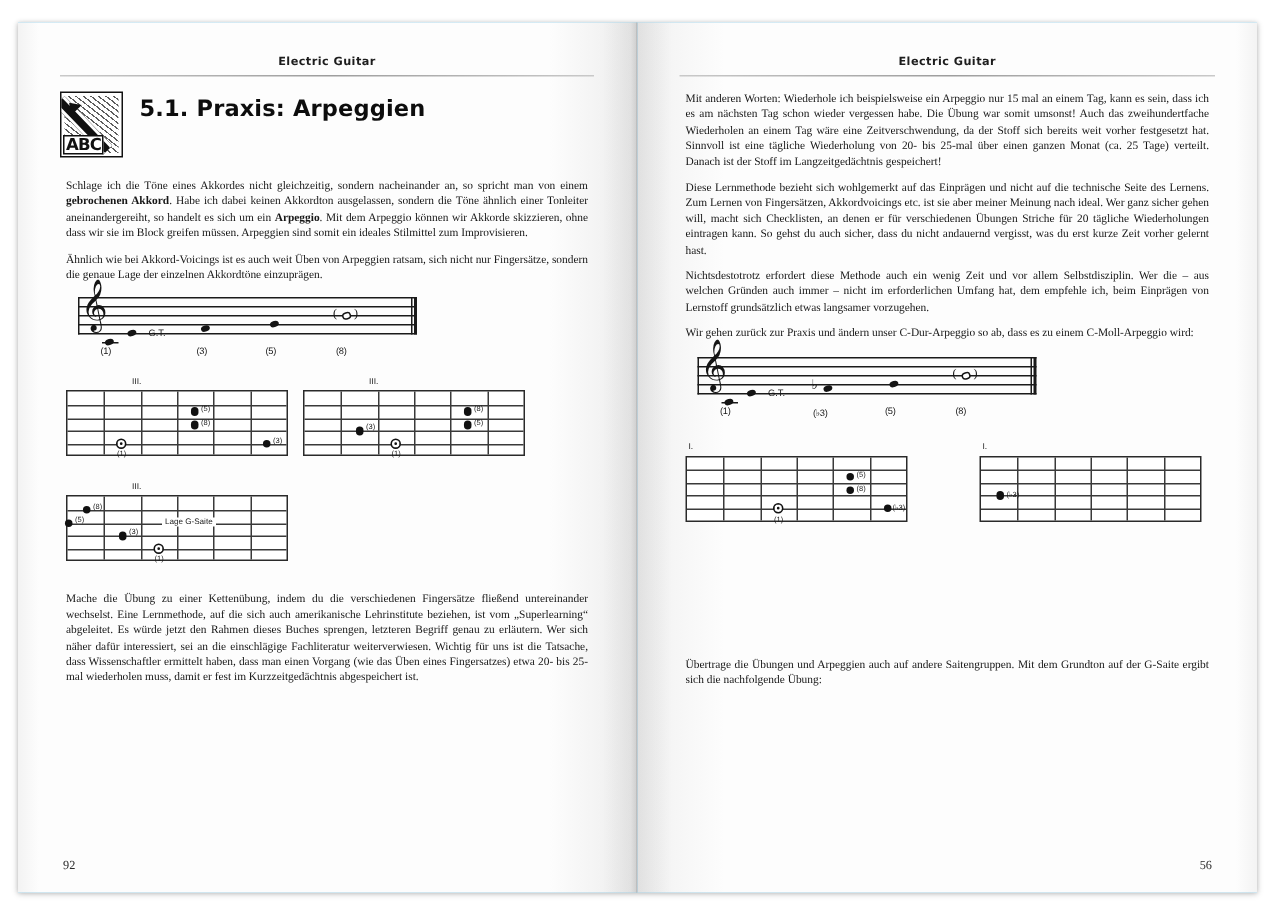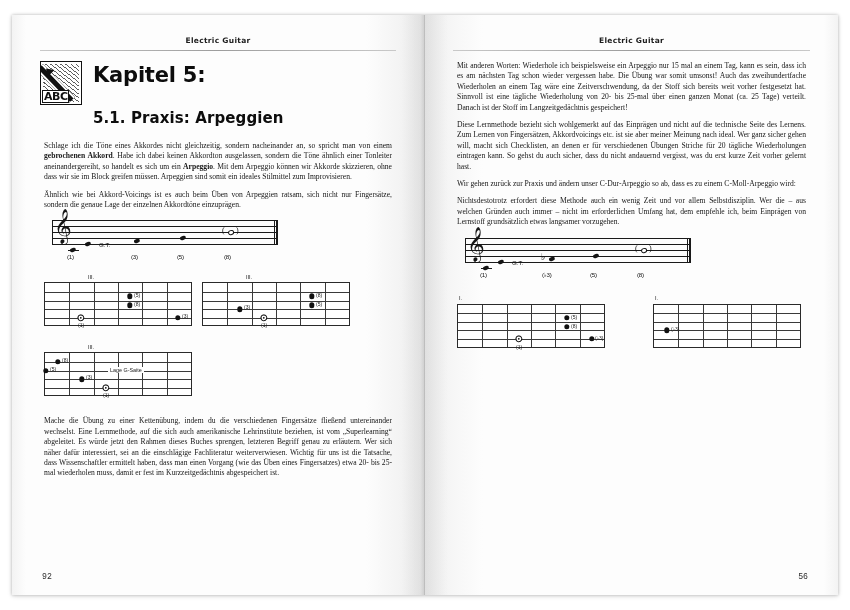--- a/index.html
+++ b/index.html
@@ -274,21 +274,21 @@
     font-family:"Liberation Sans", sans-serif;
     font-size:5.4px;
     color:#1a1a1a;
     background:#fff;
     padding:0 2px;
     white-space:nowrap;
   }
   .folio{
     position:absolute;
     bottom:14px;
-    font-family:Liberation Mono, monospace;
+    font-family:Liberation Serif, serif;
     font-size:8.2px;
     color:#2a2a2a;
   }
   .folio.l{left:30px;}
   .folio.r{right:30px;}
 </style>
 </head>
 <body>
 
 <div class="book">
@@ -301,29 +301,28 @@
         <div class="rule"></div>
 
         <div class="chapter-row">
           <div class="abc-icon">
             <div class="hatch"></div>
             <div class="pencil"></div>
             <div class="tip"></div>
             <div class="abc-text">ABC</div>
           </div>
           <div class="chapter-col">
-            <h1 class="chapter">Kapitel 5:</h1>
             <h2 class="section">5.1. Praxis: Arpeggien</h2>
           </div>
         </div>
 
         <div class="body">
           <div id="left-paras">
               <p class="para"><span>Schlage ich die Töne eines Akkordes nicht gleichzeitig, sondern nacheinander an, so spricht man von einem </span><b>gebrochenen Akkord</b><span>. Habe ich dabei keinen Akkordton ausgelassen, sondern die Töne ähnlich einer Tonleiter aneinandergereiht, so handelt es sich um ein </span><b>Arpeggio</b><span>. Mit dem Arpeggio können wir Akkorde skizzieren, ohne dass wir sie im Block greifen müssen. Arpeggien sind somit ein ideales Stilmittel zum Improvisieren.</span></p>
-              <p class="para"><span>Ähnlich wie bei Akkord-Voicings ist es auch beim Üben von Arpeggien ratsam, sich nicht nur Fingersätze, sondern die genaue Lage der einzelnen Akkordtöne einzuprägen.</span></p>
+              <p class="para"><span>Ähnlich wie bei Akkord-Voicings ist es auch weit Üben von Arpeggien ratsam, sich nicht nur Fingersätze, sondern die genaue Lage der einzelnen Akkordtöne einzuprägen.</span></p>
             </div>
         </div>
 
         <div class="staff-wrap">
           <div class="staff">
             <div class="line" style="top:0px"></div>
             <div class="line" style="top:6px"></div>
             <div class="line" style="top:12px"></div>
             <div class="line" style="top:18px"></div>
             <div class="line" style="top:24px"></div>
@@ -437,22 +436,22 @@
     <div class="page right">
       <div class="inner">
 
         <div class="runhead">Electric Guitar</div>
         <div class="rule"></div>
 
         <div class="body right-body" style="margin-top:6px;">
           <div id="right-paras">
               <p class="para"><span>Mit anderen Worten: Wiederhole ich beispielsweise ein Arpeggio nur 15 mal an einem Tag, kann es sein, dass ich es am nächsten Tag schon wieder vergessen habe. Die Übung war somit umsonst! Auch das zweihundertfache Wiederholen an einem Tag wäre eine Zeitverschwendung, da der Stoff sich bereits weit vorher festgesetzt hat. Sinnvoll ist eine tägliche Wiederholung von 20- bis 25-mal über einen ganzen Monat (ca. 25 Tage) verteilt. Danach ist der Stoff im Langzeitgedächtnis gespeichert!</span></p>
               <p class="para"><span>Diese Lernmethode bezieht sich wohlgemerkt auf das Einprägen und nicht auf die technische Seite des Lernens. Zum Lernen von Fingersätzen, Akkordvoicings etc. ist sie aber meiner Meinung nach ideal. Wer ganz sicher gehen will, macht sich Checklisten, an denen er für verschiedenen Übungen Striche für 20 tägliche Wiederholungen eintragen kann. So gehst du auch sicher, dass du nicht andauernd vergisst, was du erst kurze Zeit vorher gelernt hast.</span></p>
+              <p class="para"><span>Nichtsdestotrotz erfordert diese Methode auch ein wenig Zeit und vor allem Selbstdisziplin. Wer die – aus welchen Gründen auch immer – nicht im erforderlichen Umfang hat, dem empfehle ich, beim Einprägen von Lernstoff grundsätzlich etwas langsamer vorzugehen.</span></p>
               <p class="para"><span>Wir gehen zurück zur Praxis und ändern unser C-Dur-Arpeggio so ab, dass es zu einem C-Moll-Arpeggio wird:</span></p>
-              <p class="para"><span>Nichtsdestotrotz erfordert diese Methode auch ein wenig Zeit und vor allem Selbstdisziplin. Wer die – aus welchen Gründen auch immer – nicht im erforderlichen Umfang hat, dem empfehle ich, beim Einprägen von Lernstoff grundsätzlich etwas langsamer vorzugehen.</span></p>
             </div>
         </div>
 
         <div class="staff-wrap">
           <div class="staff">
             <div class="line" style="top:0px"></div>
             <div class="line" style="top:6px"></div>
             <div class="line" style="top:12px"></div>
             <div class="line" style="top:18px"></div>
             <div class="line" style="top:24px"></div>
@@ -517,20 +516,25 @@
               <div class="vline" style="left:72.9px"></div>
               <div class="vline" style="left:97.2px"></div>
               <div class="vline" style="left:121.5px"></div>
               <div class="dot" style="left:13px;top:25.8px"></div>
               <div class="dotlabel" style="left:17px;top:21px">(♭3)</div>
             </div>
           </div>
 
         </div>
 
+        <div class="body" style="margin-top:74px;">
+          <div id="right-closing">
+              <p class="para"><span>Übertrage die Übungen und Arpeggien auch auf andere Saitengruppen. Mit dem Grundton auf der G-Saite ergibt sich die nachfolgende Übung:</span></p>
+            </div>
+        </div>
 
       </div>
       <div class="folio r">56</div>
     </div>
 
     <div class="gutter"></div>
   </div>
 </div>
 
 </body></html>

